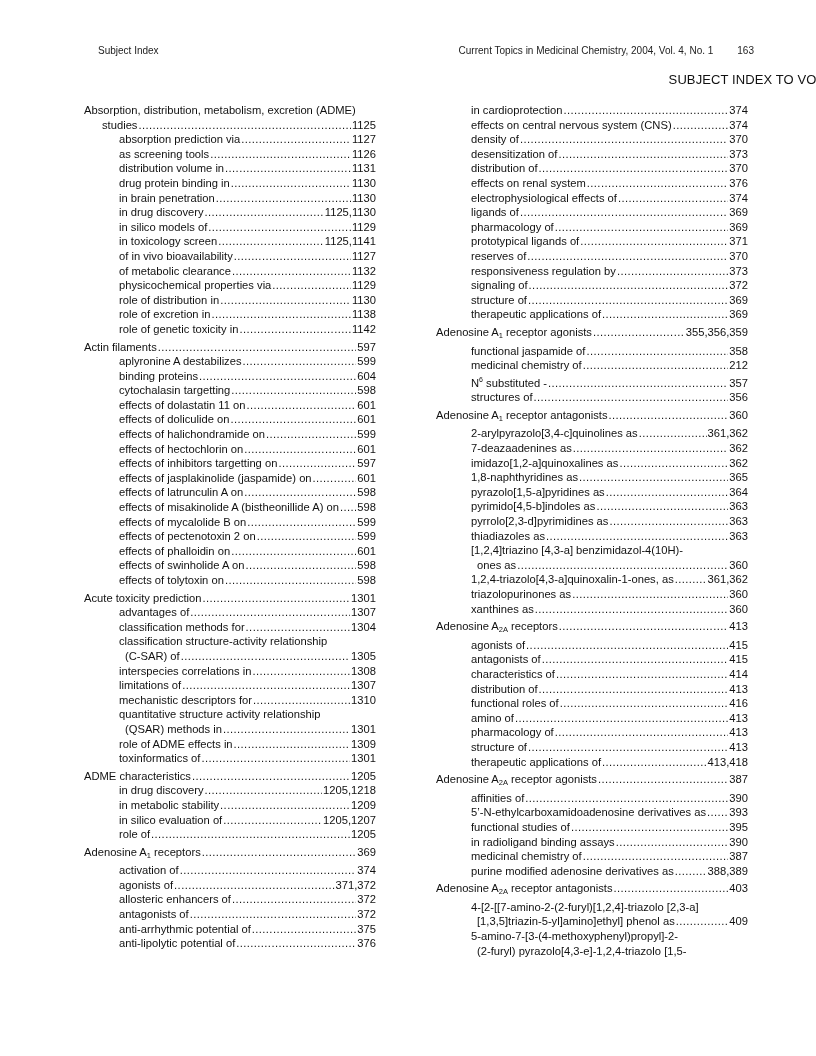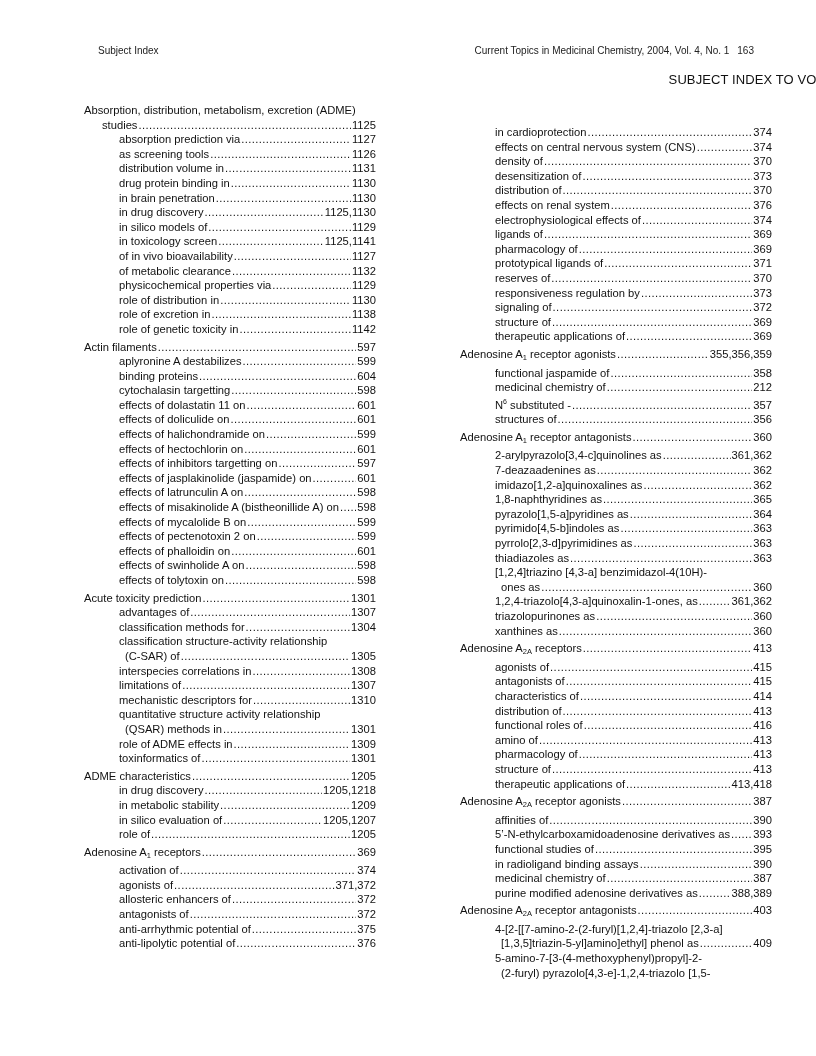--- a/index.html
+++ b/index.html
@@ -1,26 +1,26 @@
 <!DOCTYPE html>
 <html><head>
 <meta charset="utf-8">
 <style>
   html, body { margin: 0; padding: 0; background: #ffffff; }
   body { width: 816px; height: 1056px; position: relative; overflow: hidden;
          font-family: "Liberation Sans", sans-serif; color: #111; }
   .run-head { position: absolute; top: 45px; font-size: 10px; color: #222; }
   .run-left { left: 98px; }
   .run-right { right: 62px; }
-  .run-right .pg { margin-left: 8px; }
+  .run-right .pg { margin-left: 24px; }
   .title { position: absolute; top: 72px; left: 0; width: 816px; text-align: right;
            font-size: 13px; letter-spacing: 0.1px; padding-left: 48px; }
   .col { position: absolute; top: 103px; width: 292px; }
   .col-left { left: 84px; }
-  .col-right { left: 460px; width: 312px; margin-top: 22px; }
+  .col-right { left: 436px; width: 312px; }
   .entry { font-size: 11.2px; line-height: 14.6px; }
   .head { margin-top: 3px; }
   .head:first-child { margin-top: 0; }
   .line { display: flex; white-space: nowrap; align-items: baseline; }
   .line .t { flex: 0 0 auto; }
   .line .d { flex: 1 1 auto; overflow: hidden; margin: 0 1px; }
   .line .d::after { content: "........................................................................................................................................................................................"; letter-spacing: 0.4px; }
   .line .p { flex: 0 0 auto; }
   .lvl0 { padding-left: 0; }
   .lvl1 { padding-left: 18px; }

